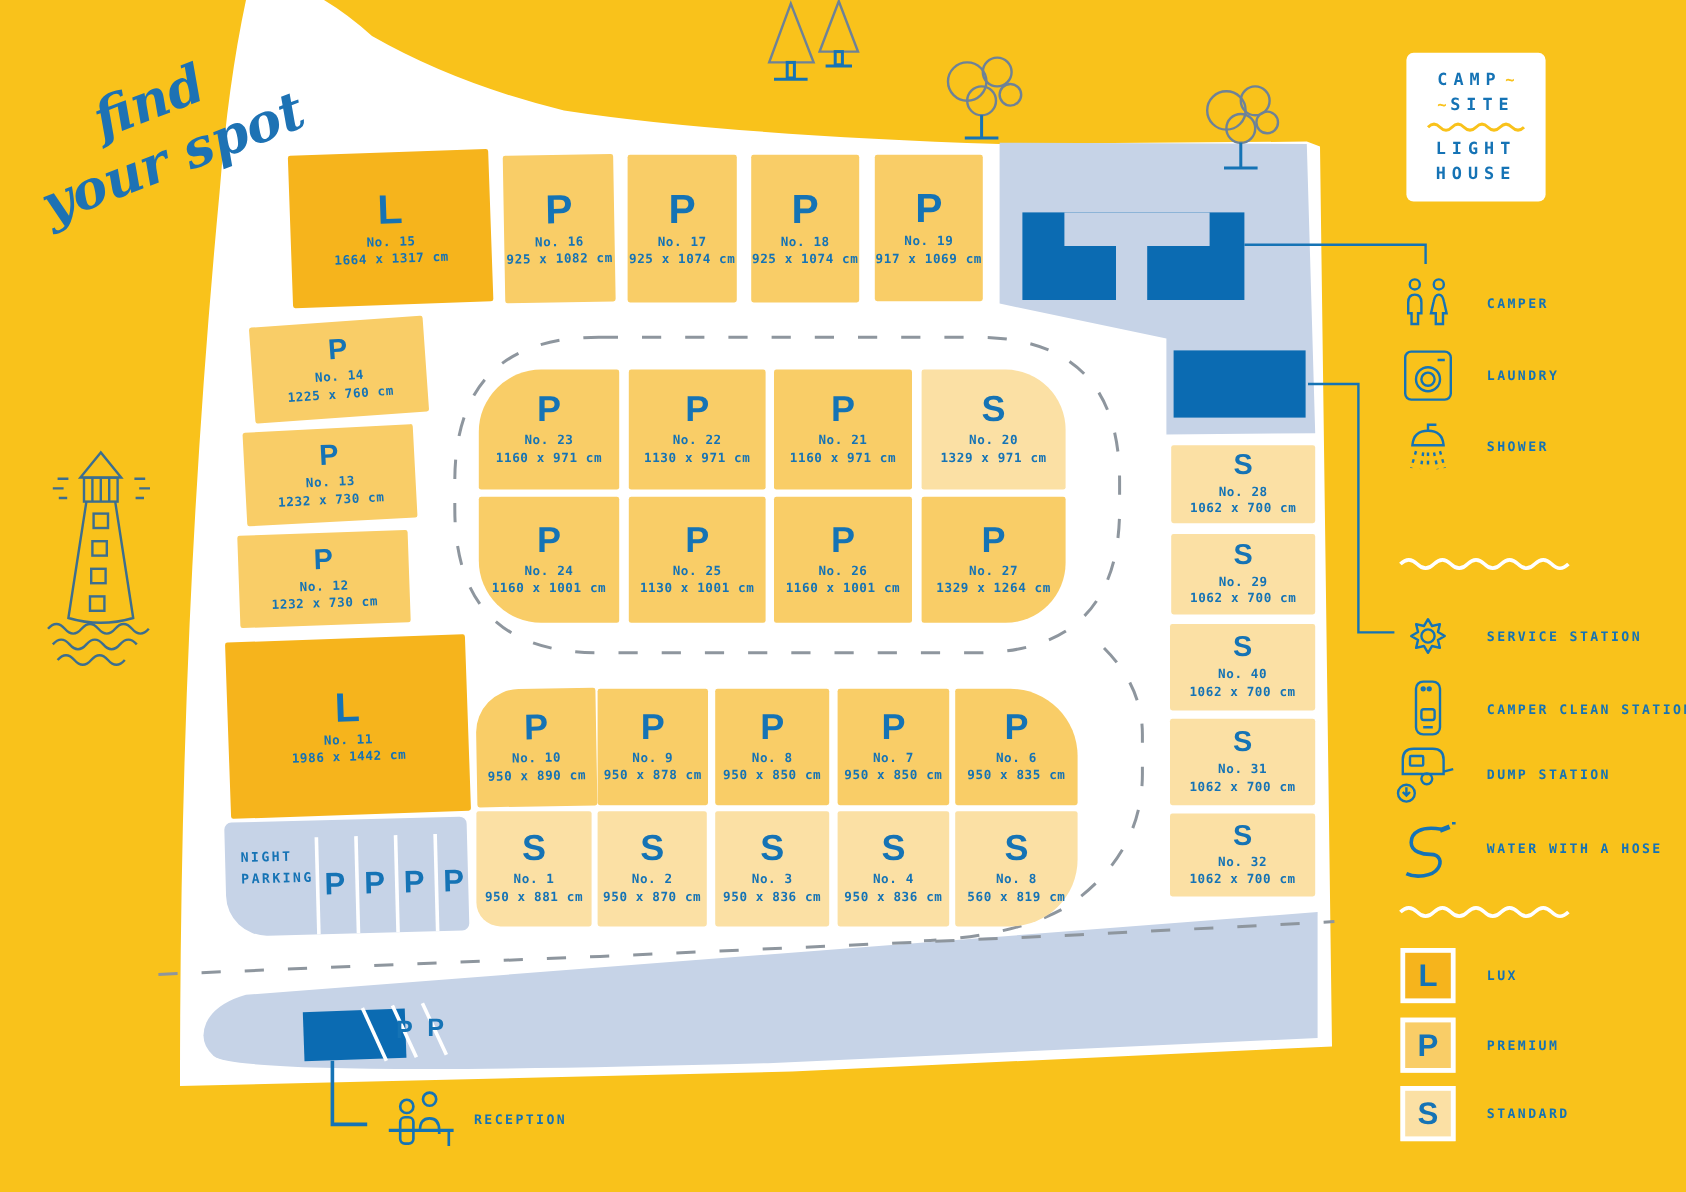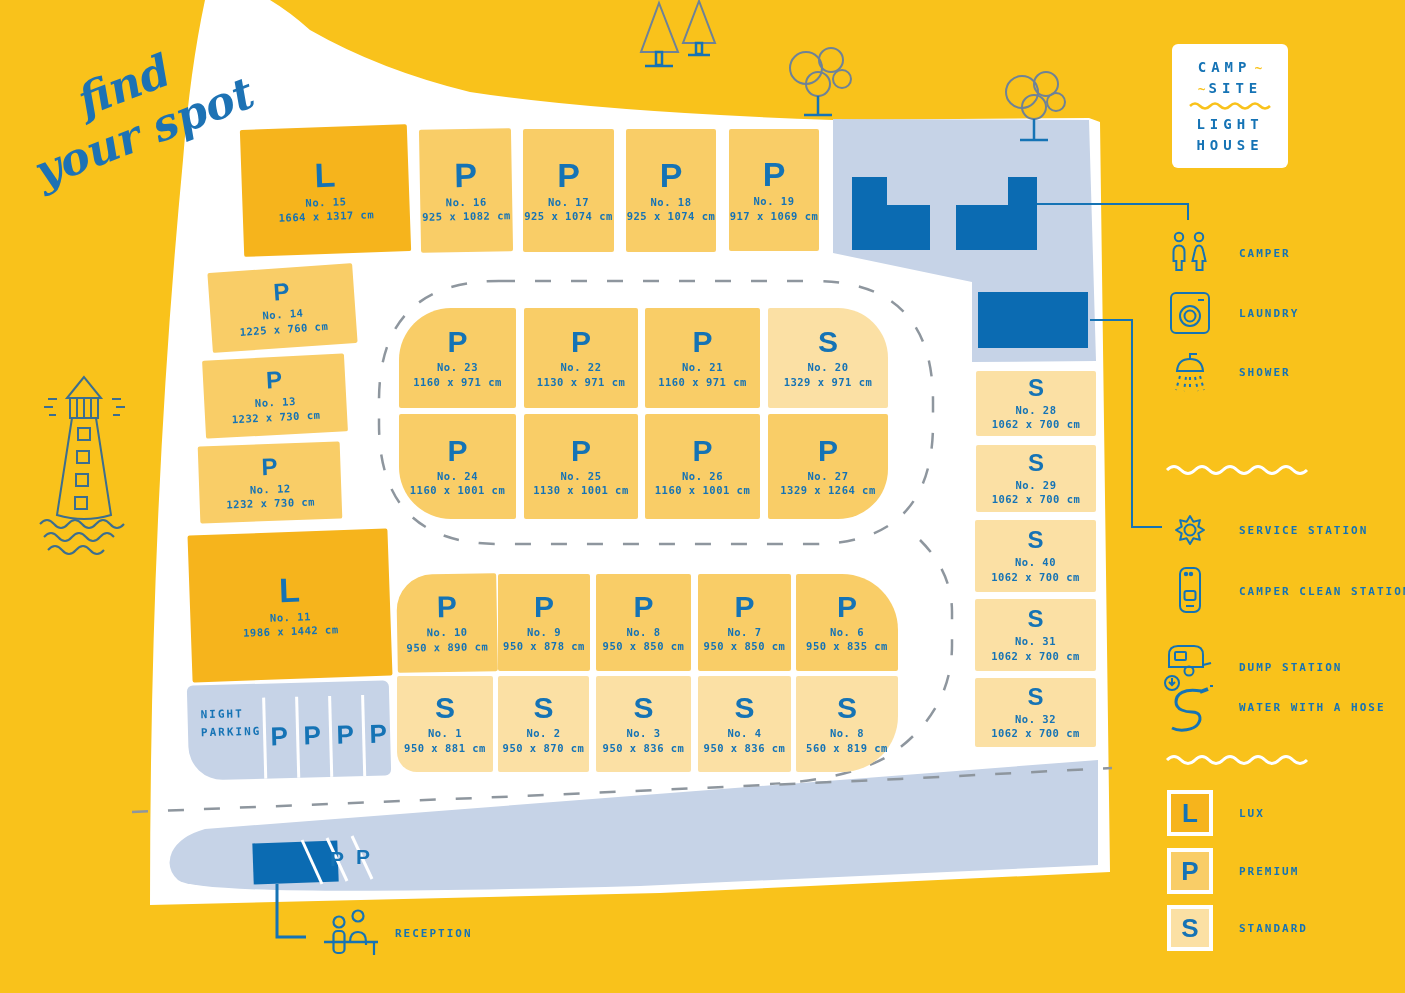--- a/index.html
+++ b/index.html
@@ -368,21 +368,21 @@
       <svg width="44" height="52" viewBox="0 0 44 52" stroke="#1573B5" stroke-width="2" fill="none">
         <rect x="12" y="3" width="20" height="44" rx="6"></rect>
         <circle cx="18" cy="9" r="1.2" fill="#1573B5"></circle>
             <circle cx="23" cy="9" r="1.2" fill="#1573B5"></circle>
         <rect x="16.5" y="26" width="11" height="9" rx="2"></rect>
             <path d="M18,41 h8"></path>
       </svg>
         </span>
     <span class="leg-lb">CAMPER CLEAN STATION</span>
   </div>
-  <div class="leg-row" style="top:416px">
+  <div class="leg-row" style="top:394px">
     <span class="leg-ic">
       <svg width="54" height="52" viewBox="0 0 54 52" stroke="#1573B5" stroke-width="2" fill="none">
         <path d="M6,26 V14 q0,-9 9,-9 h16 q9,0 9,9 v12 z"></path>
         <rect x="12" y="11" width="11" height="8" rx="1"></rect>
         <circle cx="26" cy="30" r="4.5"></circle>
             <path d="M40,24 l8,-2"></path>
         <circle cx="9" cy="42" r="7"></circle>
             <path d="M9,37 v7 m-3,-3 l3,3 l3,-3"></path>
       </svg>
         </span>

